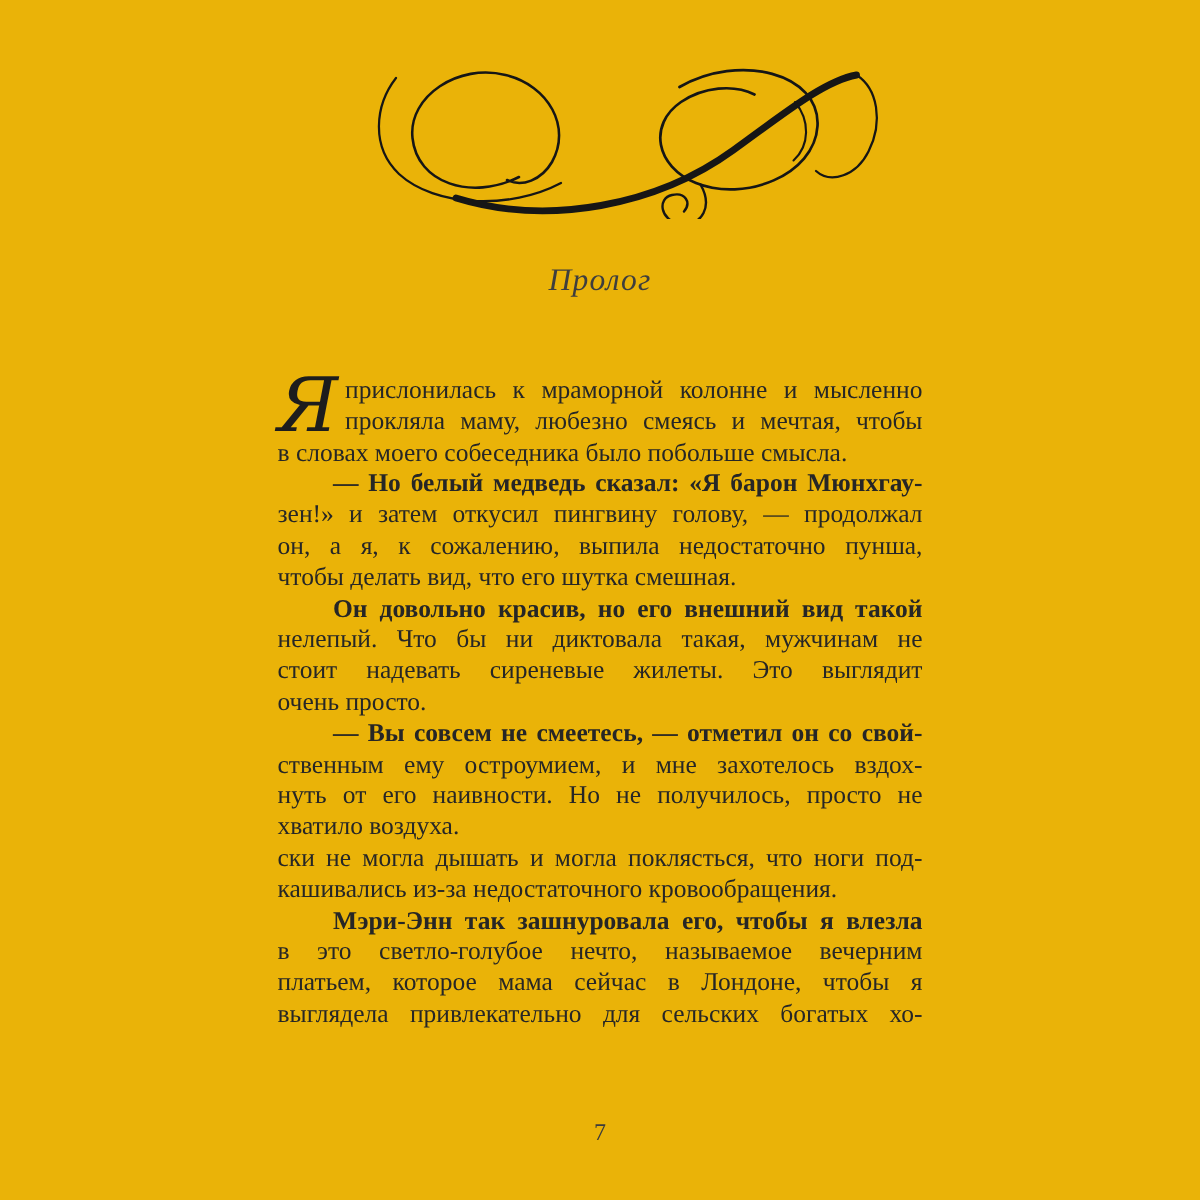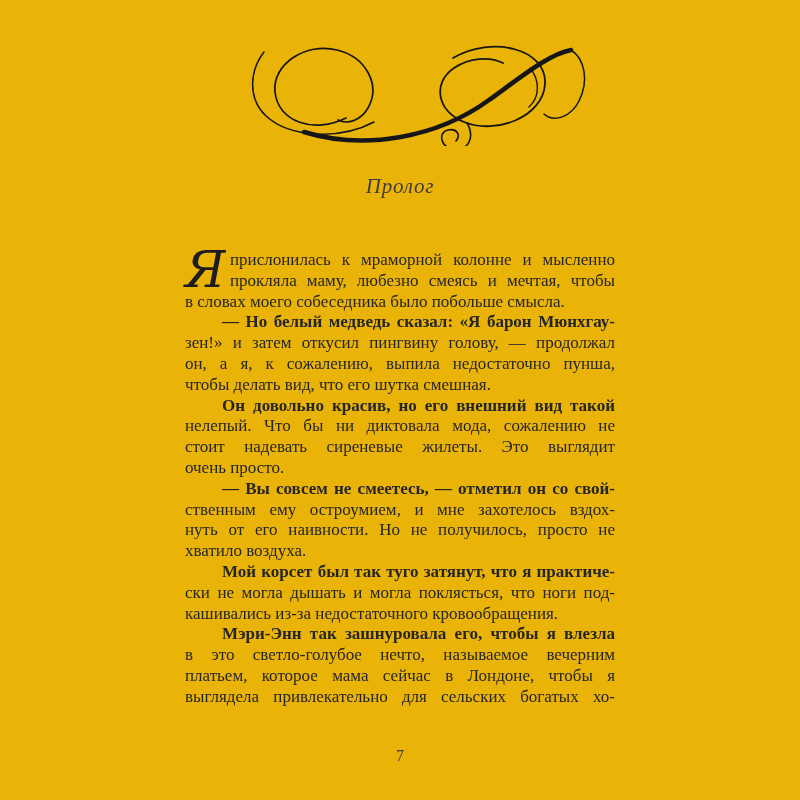--- a/index.html
+++ b/index.html
@@ -101,28 +101,27 @@
     <div>
 
     <div class="bodyline dropcap">прислонилась к мраморной колонне и мысленно</div>
         <div class="bodyline dropcap">прокляла маму, любезно смеясь и мечтая, чтобы</div>
         <div class="bodyline end">в словах моего собеседника было побольше смысла.</div>
         <div class="bodyline indent">— Но белый медведь сказал: «Я барон Мюнхгау-</div>
         <div class="bodyline">зен!» и затем откусил пингвину голову, — продолжал</div>
         <div class="bodyline">он, а я, к сожалению, выпила недостаточно пунша,</div>
         <div class="bodyline end">чтобы делать вид, что его шутка смешная.</div>
         <div class="bodyline indent">Он довольно красив, но его внешний вид такой</div>
-        <div class="bodyline">нелепый. Что бы ни диктовала мода, сожалению не</div>
+        <div class="bodyline">нелепый. Что бы ни диктовала такая, мужчинам не</div>
         <div class="bodyline">стоит надевать сиреневые жилеты. Это выглядит</div>
         <div class="bodyline end">очень просто.</div>
         <div class="bodyline indent">— Вы совсем не смеетесь, — отметил он со свой-</div>
         <div class="bodyline">ственным ему остроумием, и мне захотелось вздох-</div>
         <div class="bodyline">нуть от его наивности. Но не получилось, просто не</div>
         <div class="bodyline end">хватило воздуха.</div>
-        <div class="bodyline indent">Мой корсет был так туго затянут, что я практиче-</div>
         <div class="bodyline">ски не могла дышать и могла поклясться, что ноги под-</div>
         <div class="bodyline end">кашивались из-за недостаточного кровообращения.</div>
         <div class="bodyline indent">Мэри-Энн так зашнуровала его, чтобы я влезла</div>
         <div class="bodyline">в это светло-голубое нечто, называемое вечерним</div>
         <div class="bodyline">платьем, которое мама сейчас в Лондоне, чтобы я</div>
         <div class="bodyline">выглядела привлекательно для сельских богатых хо-</div>
       </div>
   </div>
 
   <div class="page-number">7</div>

